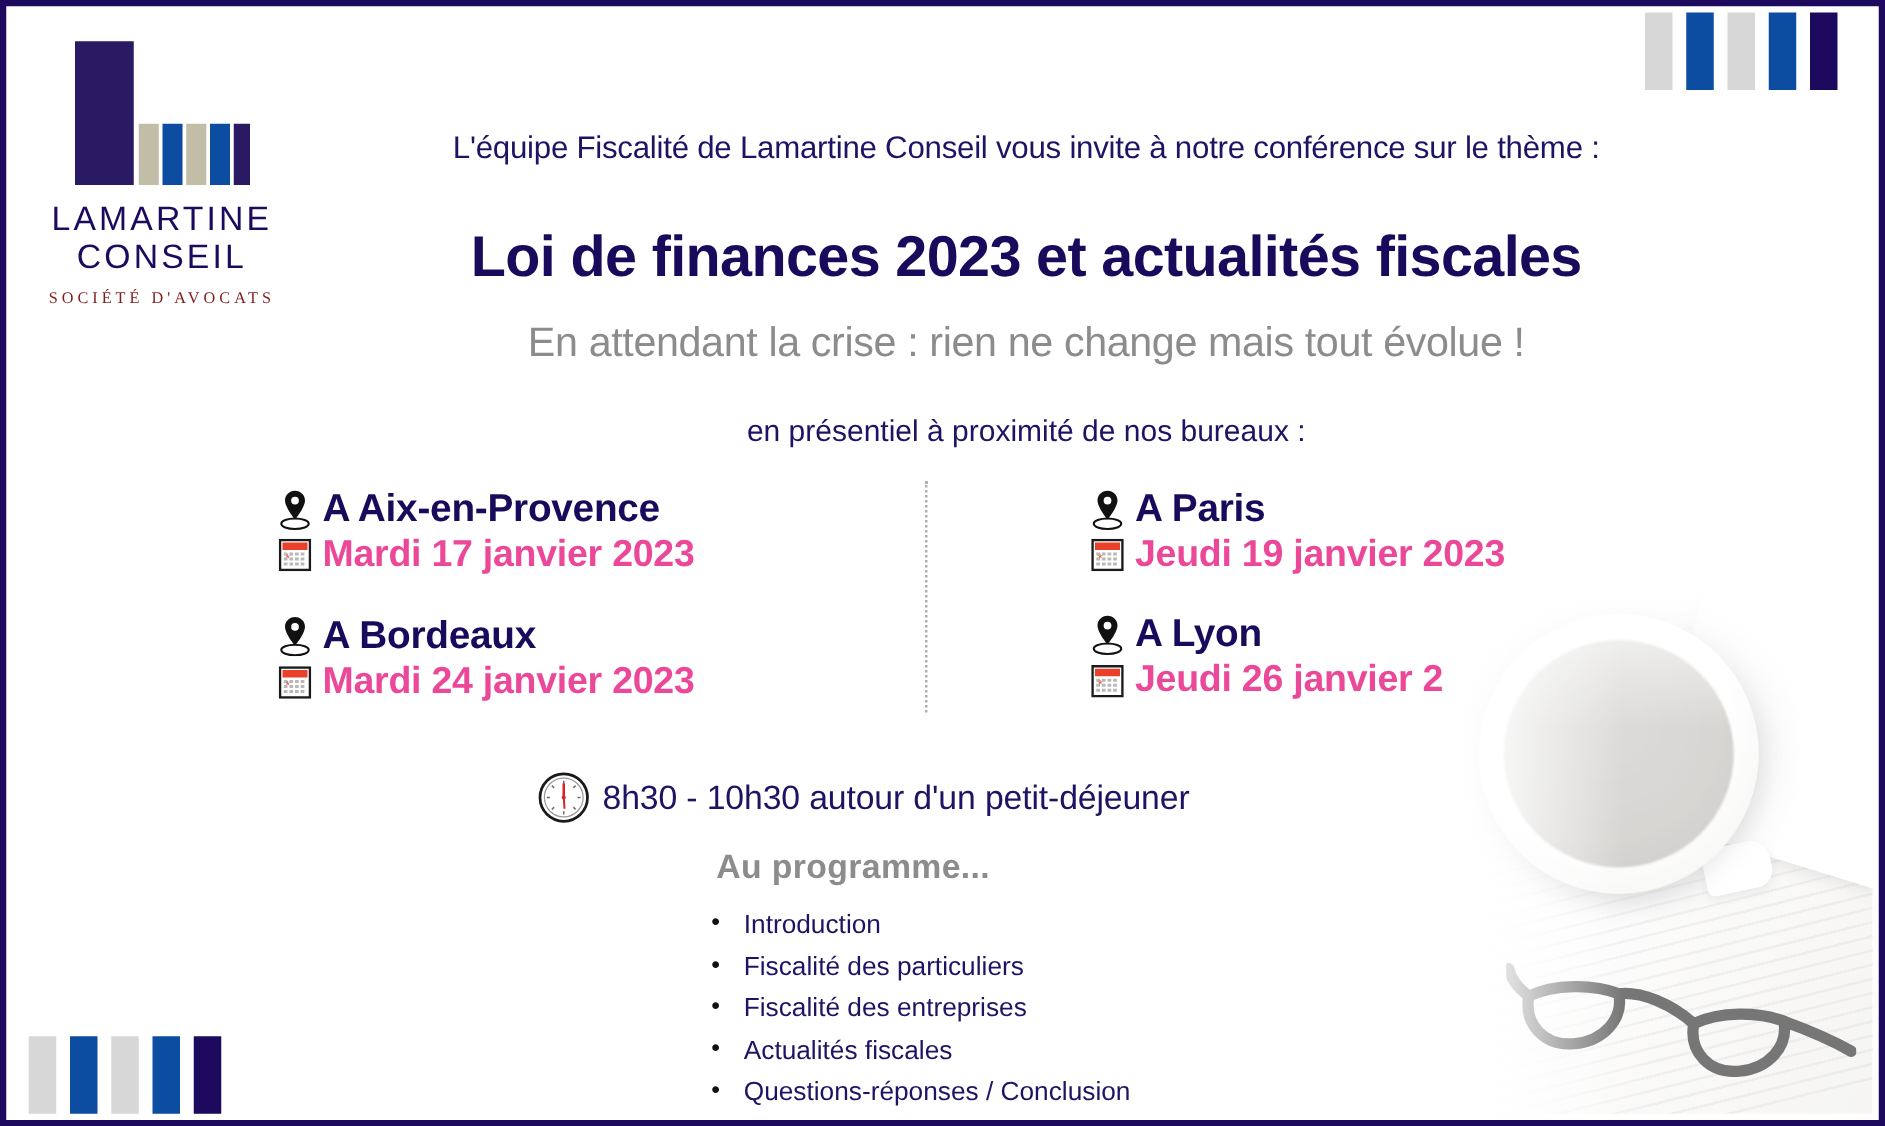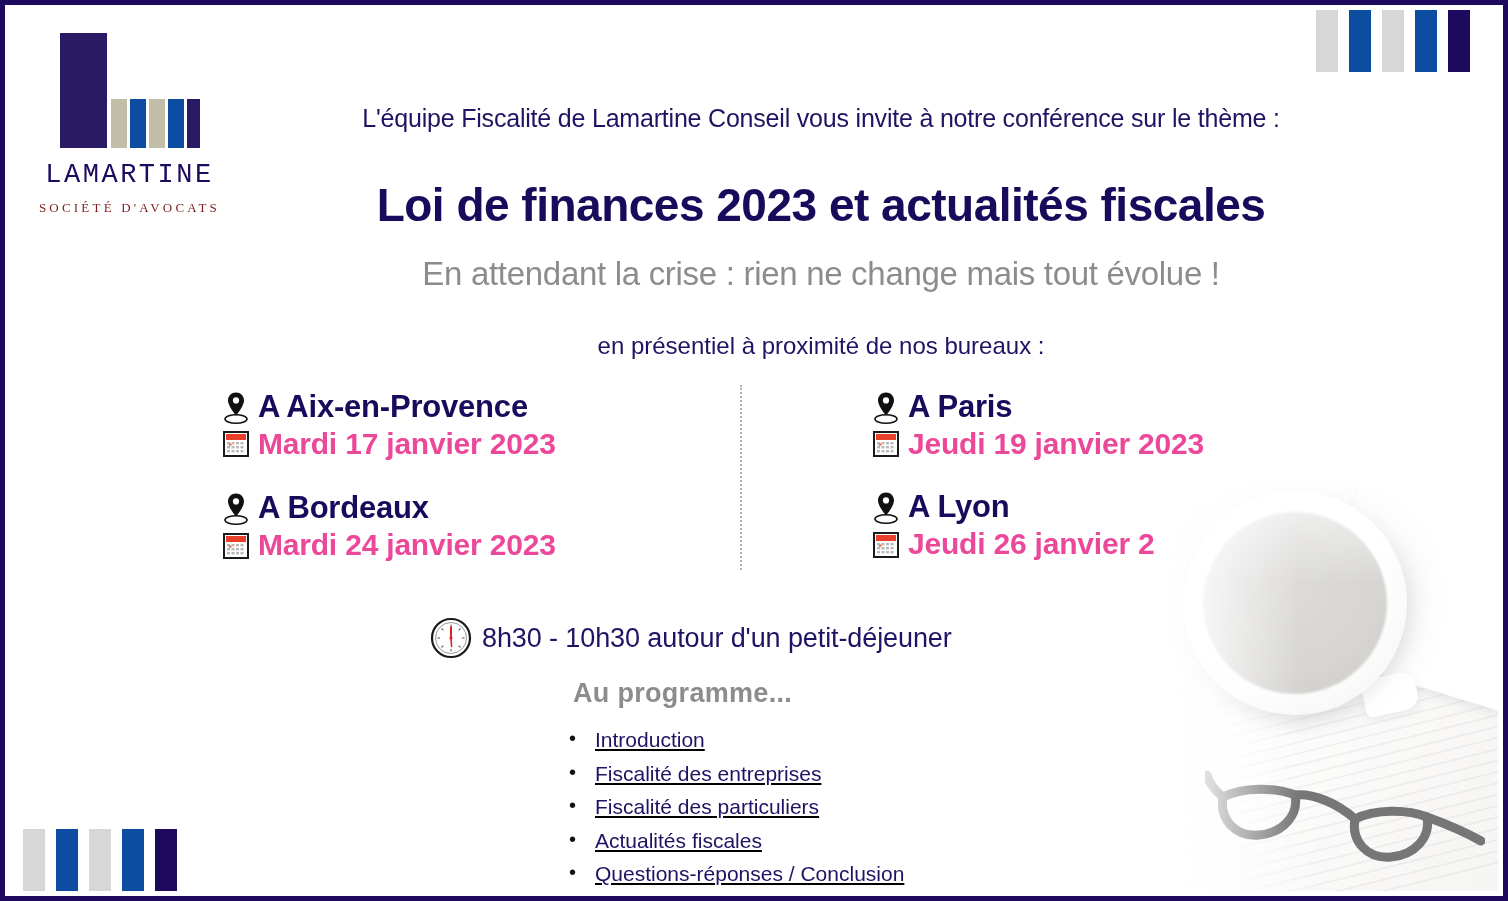--- a/index.html
+++ b/index.html
@@ -51,21 +51,21 @@
   }
   #logo-mark .lbar { position: absolute; bottom: 0; }
   #logo-mark .lbar.tall { left: 0; width: 47px; height: 115px; }
   #logo-mark .lbar.s1 { left: 51px; width: 16px; height: 49px; }
   #logo-mark .lbar.s2 { left: 70px; width: 16px; height: 49px; }
   #logo-mark .lbar.s3 { left: 89px; width: 16px; height: 49px; }
   #logo-mark .lbar.s4 { left: 108px; width: 16px; height: 49px; }
   #logo-mark .lbar.s5 { left: 127px; width: 13px; height: 49px; }
 
   #logo-name1, #logo-name2 {
-    font-family: Liberation Mono, monospace;
+    font-family: Liberation Sans, sans-serif;
     color: #1d0a5e;
     font-size: 27px;
     letter-spacing: 2.5px;
     line-height: 1.12;
     font-weight: 400;
   }
   #logo-tagline {
     font-family: "Liberation Serif", serif;
     color: #7f1d1d;
     font-size: 13px;
@@ -182,21 +182,20 @@
     font-weight: bold;
     letter-spacing: 0.3px;
   }
   #programme-list {
     position: absolute;
     top: 718px;
     left: 530px;
     margin: 0;
     padding: 0 0 0 30px;
     list-style: none;
-    text-decoration: underline;
   }
   #programme-list li {
     position: relative;
     color: #1d1464;
     font-size: 21px;
     line-height: 33.5px;
     padding-left: 30px;
   }
   #programme-list li::before {
     content: "\2022";
@@ -338,20 +337,21 @@
   <div id="logo">
     <div id="logo-mark">
       <div class="lbar tall" style="background:#2a1a64"></div>
       <div class="lbar s1" style="background:#c2bda6"></div>
       <div class="lbar s2" style="background:#0c4da2"></div>
       <div class="lbar s3" style="background:#c2bda6"></div>
       <div class="lbar s4" style="background:#0c4da2"></div>
       <div class="lbar s5" style="background:#2a1a64"></div>
     </div>
     <div id="logo-name1">LAMARTINE</div>
+    <div id="logo-name2">CONSEIL</div>
     <div id="logo-tagline">SOCIÉTÉ D'AVOCATS</div>
   </div>
 
   <div id="intro-line">L'équipe Fiscalité de Lamartine Conseil vous invite à notre conférence sur le thème :</div>
   <div id="main-title">Loi de finances 2023 et actualités fiscales</div>
   <div id="subtitle">En attendant la crise : rien ne change mais tout évolue !</div>
   <div id="venue-line">en présentiel à proximité de nos bureaux :</div>
 
   <div id="divider-dotted"></div>
 
@@ -515,22 +515,22 @@
       <line x1="21" y1="21" x2="21" y2="9.5" stroke="#e02020" stroke-width="2"></line>
       <line x1="21" y1="21" x2="21.6" y2="30" stroke="#e02020" stroke-width="1.6"></line>
       <circle cx="21" cy="21" r="1.6" fill="#e02020"></circle>
     </svg>
     <span id="time-text">8h30 - 10h30 autour d'un petit-déjeuner</span>
   </div>
 
   <div id="programme-title">Au programme...</div>
   <ul id="programme-list">
     <li>Introduction</li>
+    <li>Fiscalité des particuliers</li>
     <li>Fiscalité des entreprises</li>
-    <li>Fiscalité des particuliers</li>
     <li>Actualités fiscales</li>
     <li>Questions-réponses / Conclusion</li>
   </ul>
 
   <div id="photo">
     <div class="paper"></div>
     <div class="paper-lines"></div>
     <div class="paper-corner"></div>
     <div class="cup-shadow"></div>
     <div class="cup-handle"></div>

